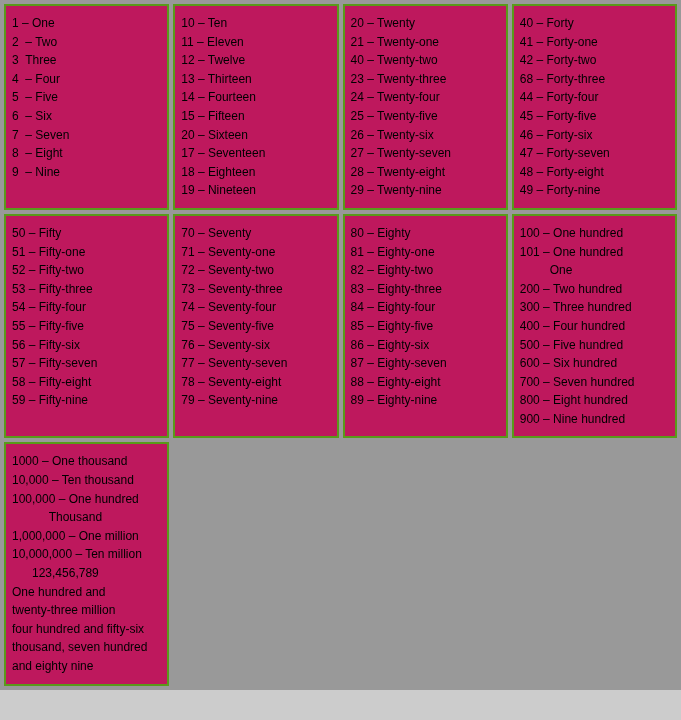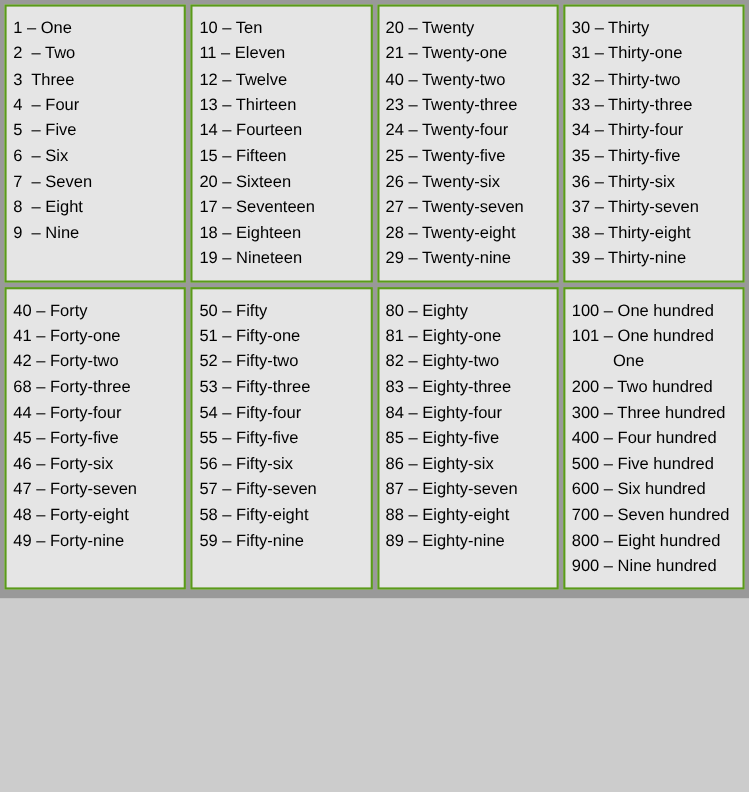--- a/index.html
+++ b/index.html
@@ -14,27 +14,27 @@
     .grid-container {
       display: grid;
       grid-template-columns: repeat(4, 1fr);
       grid-template-rows: repeat(3, auto);
       gap: 4px;
       padding: 4px;
       background: #999;
       width: 681px;
     }
     .cell {
-      background: #e5e5e5;
+      background: #be185d;
       border: 2px solid #5a9a1a;
       padding: 8px 6px;
       line-height: 1.55;
       white-space: pre-wrap;
       color: #000;
-      font-size: 15px;
+      font-size: 12px;
     }
   </style>
 </head>
 <body>
 
 <div class="grid-container">
 <div class="cell">1 – One
 2  – Two
 3  Three
 4  – Four
@@ -56,50 +56,50 @@
     <div class="cell">20 – Twenty
 21 – Twenty-one
 40 – Twenty-two
 23 – Twenty-three
 24 – Twenty-four
 25 – Twenty-five
 26 – Twenty-six
 27 – Twenty-seven
 28 – Twenty-eight
 29 – Twenty-nine</div>
-    <div class="cell">30 – Thirty
-31 – Thirty-one
-32 – Thirty-two
-33 – Thirty-three
-34 – Thirty-four
-35 – Thirty-five
-36 – Thirty-six
-37 – Thirty-seven
-38 – Thirty-eight
-39 – Thirty-nine</div>
     <div class="cell">40 – Forty
 41 – Forty-one
 42 – Forty-two
 68 – Forty-three
 44 – Forty-four
 45 – Forty-five
 46 – Forty-six
 47 – Forty-seven
 48 – Forty-eight
 49 – Forty-nine</div>
     <div class="cell">50 – Fifty
 51 – Fifty-one
 52 – Fifty-two
 53 – Fifty-three
 54 – Fifty-four
 55 – Fifty-five
 56 – Fifty-six
 57 – Fifty-seven
 58 – Fifty-eight
 59 – Fifty-nine</div>
+    <div class="cell">70 – Seventy
+71 – Seventy-one
+72 – Seventy-two
+73 – Seventy-three
+74 – Seventy-four
+75 – Seventy-five
+76 – Seventy-six
+77 – Seventy-seven
+78 – Seventy-eight
+79 – Seventy-nine</div>
     <div class="cell">80 – Eighty
 81 – Eighty-one
 82 – Eighty-two
 83 – Eighty-three
 84 – Eighty-four
 85 – Eighty-five
 86 – Eighty-six
 87 – Eighty-seven
 88 – Eighty-eight
 89 – Eighty-nine</div>
@@ -107,13 +107,25 @@
 101 – One hundred
          One
 200 – Two hundred
 300 – Three hundred
 400 – Four hundred
 500 – Five hundred
 600 – Six hundred
 700 – Seven hundred
 800 – Eight hundred
 900 – Nine hundred</div>
+    <div class="cell">1000 – One thousand
+10,000 – Ten thousand
+100,000 – One hundred
+           Thousand
+1,000,000 – One million
+10,000,000 – Ten million
+      123,456,789
+One hundred and
+twenty-three million
+four hundred and fifty-six
+thousand, seven hundred
+and eighty nine</div>
   </div>
 
 </body></html>

